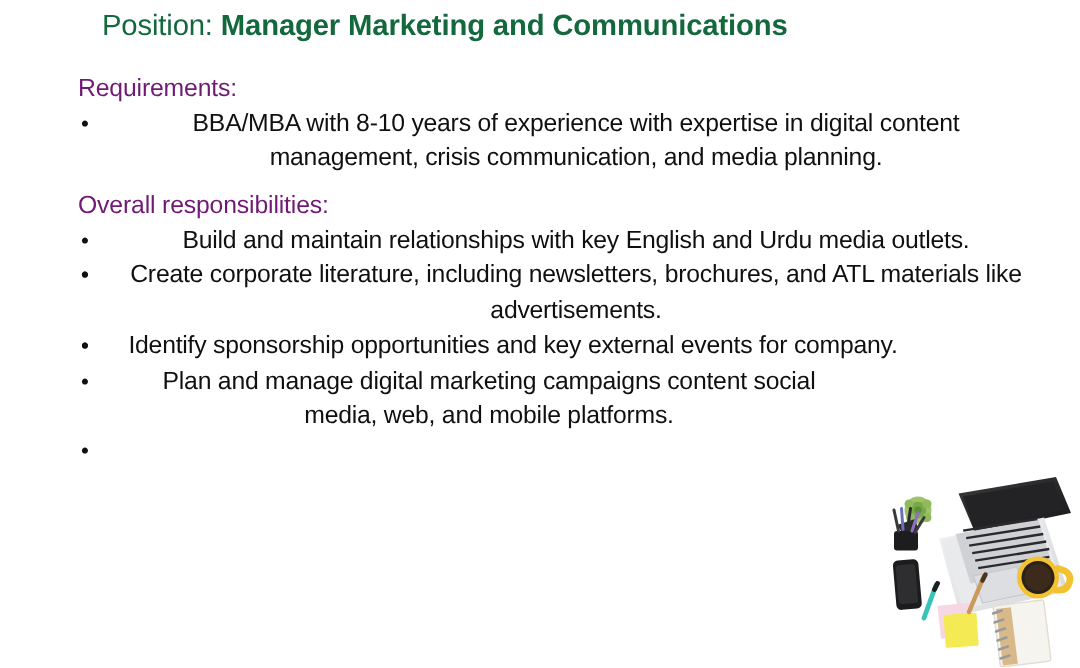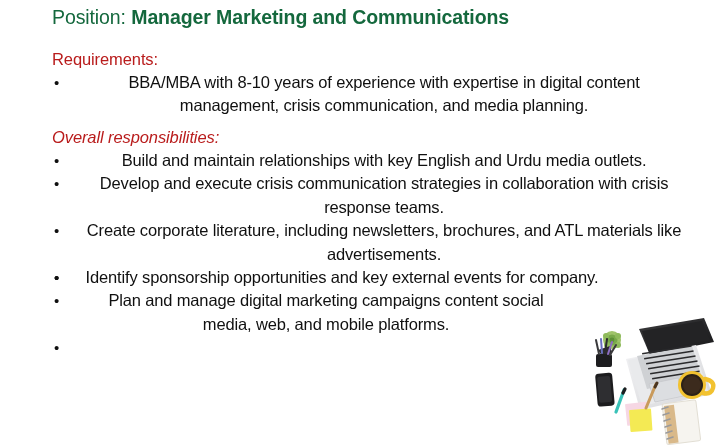--- a/index.html
+++ b/index.html
@@ -36,43 +36,43 @@
   
   .content {
     position: absolute;
     left: 0;
     top: 0;
     width: 720px;
   }
 
   .position-line {
     position: absolute;
-    left: 52px;
+    left: 68px;
     top: 5px;
     white-space: nowrap;
     font-size: 19.5px;
     line-height: 24px;
     color: #14683d;
     letter-spacing: -0.1px;
   }
   .position-label { font-weight: 400; }
   .position-value { font-weight: bold; }
 
   .section-head {
     position: absolute;
     left: 52px;
     font-size: 16.5px;
     line-height: 21px;
-    color: #b91c1c;
+    color: #701a75;
     font-weight: 400;
     white-space: nowrap;
     letter-spacing: -0.1px;
   }
   .section-head.req { top: 49px; }
-  .section-head.resp { top: 127px; font-style: italic; }
+  .section-head.resp { top: 127px; }
 
   .bullet-list {
     position: absolute;
     left: 0;
     width: 720px;
   }
   .bullet-list.req-list { top: 71px; }
   .bullet-list.resp-list { top: 149px; }
 
   .bullet {
@@ -127,21 +127,20 @@
 
     <div class="bullet-list resp-list">
 
       <div class="bullet">
         <span class="marker">•</span>
         <span class="btext">Build and maintain relationships with key English and Urdu media outlets.</span>
       </div>
 
       <div class="bullet">
         <span class="marker">•</span>
-        <span class="btext">Develop and execute crisis communication strategies in collaboration with crisis response teams.</span>
       </div>
 
       <div class="bullet">
         <span class="marker">•</span>
         <span class="btext">Create corporate literature, including newsletters, brochures, and ATL materials like advertisements.</span>
       </div>
 
       <div class="bullet">
         <span class="marker">•</span>
       </div>

